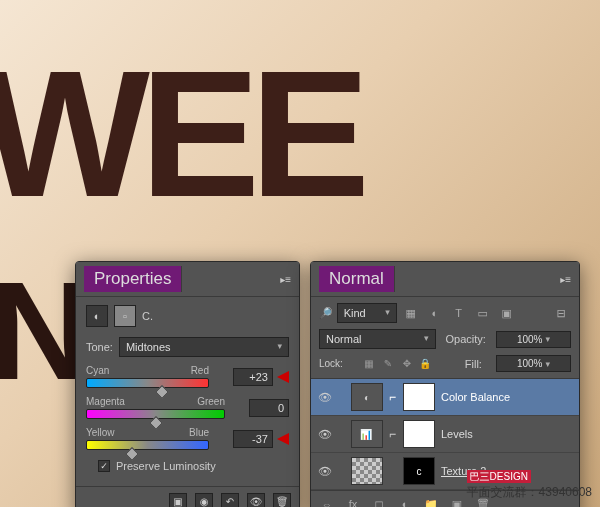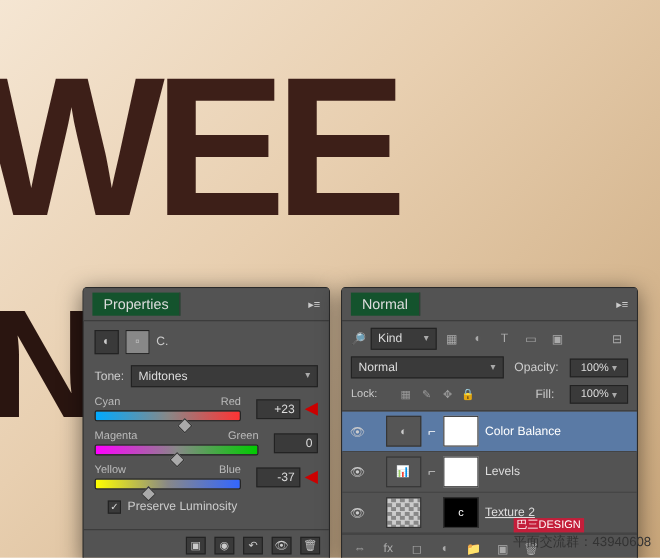--- a/index.html
+++ b/index.html
@@ -1,47 +1,47 @@
 <!DOCTYPE html>
 <html><head>
 <meta charset="utf-8">
 <style>
 *{margin:0;padding:0;box-sizing:border-box;font-family:Tahoma,Arial,sans-serif}
 body{width:600px;height:507px;background:linear-gradient(135deg,#f5e6d3 0%,#e8cfb0 40%,#c9a67a 100%);position:relative;overflow:hidden}
 .bg-text{position:absolute;font-size:180px;font-weight:900;color:#3d1f18;top:30px;left:-20px;letter-spacing:-10px;font-family:Arial Black,sans-serif}
 .bg-text2{position:absolute;font-size:140px;font-weight:900;color:#2a1510;top:250px;left:-10px;letter-spacing:-5px;font-family:Arial Black,sans-serif}
 .panel{position:absolute;background:#535353;border:1px solid #2a2a2a;border-radius:4px;box-shadow:0 4px 20px rgba(0,0,0,0.5);font-size:11px;color:#ccc}
 .panel-header{background:#535353;padding:4px 8px;display:flex;align-items:center;border-bottom:1px solid #3a3a3a}
-.tab{background:#14532d;padding:3px 10px;font-size:13px;color:#ddd;border-right:1px solid #3a3a3a}
+.tab{background:#701a75;padding:3px 10px;font-size:17px;color:#ddd;border-right:1px solid #3a3a3a}
 .collapse{margin-left:auto;font-size:10px;color:#ccc;cursor:pointer}
 .panel-body{padding:8px 10px}
 .type-row{display:flex;align-items:center;gap:6px;margin-bottom:10px}
 .icon-box{width:22px;height:22px;background:#3a3a3a;border:1px solid #222;display:flex;align-items:center;justify-content:center;font-size:11px}
 .row{display:flex;align-items:center;gap:6px;margin-bottom:6px}
 .label{font-size:11px;color:#ccc}
 .select{flex:1;background:#3a3a3a;border:1px solid #222;padding:3px 6px;font-size:11px;color:#ddd;display:flex;justify-content:space-between;align-items:flex-start}
 .chev{font-size:9px;color:#aaa}
 .slider-group{margin:8px 0}
 .slider-labels{display:flex;justify-content:space-between;font-size:10px;color:#bbb;margin-bottom:2px}
 .slider-track{position:relative;height:10px;border:1px solid #222;border-radius:2px}
 .gradient-rg{background:linear-gradient(90deg,#00aaff,#888,#ff3333)}
 .gradient-mg{background:linear-gradient(90deg,#ff00ff,#888,#00cc00)}
 .gradient-yb{background:linear-gradient(90deg,#ffff00,#888,#3366ff)}
 .slider-thumb{position:absolute;top:8px;width:10px;height:10px;background:#aaa;border:1px solid #333;transform:translateX(-50%) rotate(45deg)}
-.value-box{width:40px;background:#3a3a3a;border:1px solid #222;padding:2px 4px;font-size:11px;color:#ddd;text-align:right;margin-left:14px}
+.value-box{width:40px;background:#3a3a3a;border:1px solid #222;padding:2px 4px;font-size:11px;color:#ddd;text-align:right;margin-left:24px}
 .arrow-red{width:0;height:0;border-top:6px solid transparent;border-bottom:6px solid transparent;border-right:12px solid #cc0000;margin-left:4px}
 .checkbox{display:flex;align-items:center;gap:6px;margin:10px 0 6px 12px}
 .check{width:12px;height:12px;background:#3a3a3a;border:1px solid #222;display:flex;align-items:center;justify-content:center;font-size:9px;color:#ddd}
 .panel-footer{border-top:1px solid #3a3a3a;padding:6px 8px;display:flex;justify-content:flex-end;gap:8px;align-items:center}
 .footer-icon{width:18px;height:16px;background:#3a3a3a;border:1px solid #222;display:flex;align-items:center;justify-content:center;font-size:10px}
 .layers-controls{padding:6px 8px;border-bottom:1px solid #3a3a3a}
 .filter-row{display:flex;align-items:center;gap:4px;margin-bottom:6px}
 .mini-icon{width:20px;height:18px;display:flex;align-items:center;justify-content:center;font-size:11px;color:#aaa}
 .blend-row{display:flex;align-items:center;gap:10px;margin-bottom:6px}
-.opacity-field{background:#3a3a3a;border:1px solid #222;padding:2px 9px;font-size:10px;color:#ddd;display:flex;align-items:center;gap:3px}
+.opacity-field{background:#3a3a3a;border:1px solid #222;padding:2px 20px;font-size:10px;color:#ddd;display:flex;align-items:center;gap:3px}
 .lock-row{display:flex;align-items:center;gap:14px;font-size:10px}
 .lock-icons{display:flex;gap:3px;margin-left:4px}
 .lock-icon{width:16px;height:16px;display:flex;align-items:center;justify-content:center;font-size:10px;color:#999}
 .layer-list{max-height:160px;overflow:hidden}
 .layer-row{display:flex;align-items:center;padding:4px 6px;border-bottom:1px solid #444;gap:6px}
 .layer-row.selected{background:#5a7aa5}
 .eye{width:16px;height:16px;display:flex;align-items:center;justify-content:center;font-size:11px;color:#ccc}
 .thumb{width:32px;height:28px;background:#555;border:1px solid #333;display:flex;align-items:center;justify-content:center;font-size:10px}
 .thumb.white{background:#fff}
 .thumb.check-bg{background:repeating-conic-gradient(#888 0 25%,#ccc 0 50%) 0 0/8px 8px}

